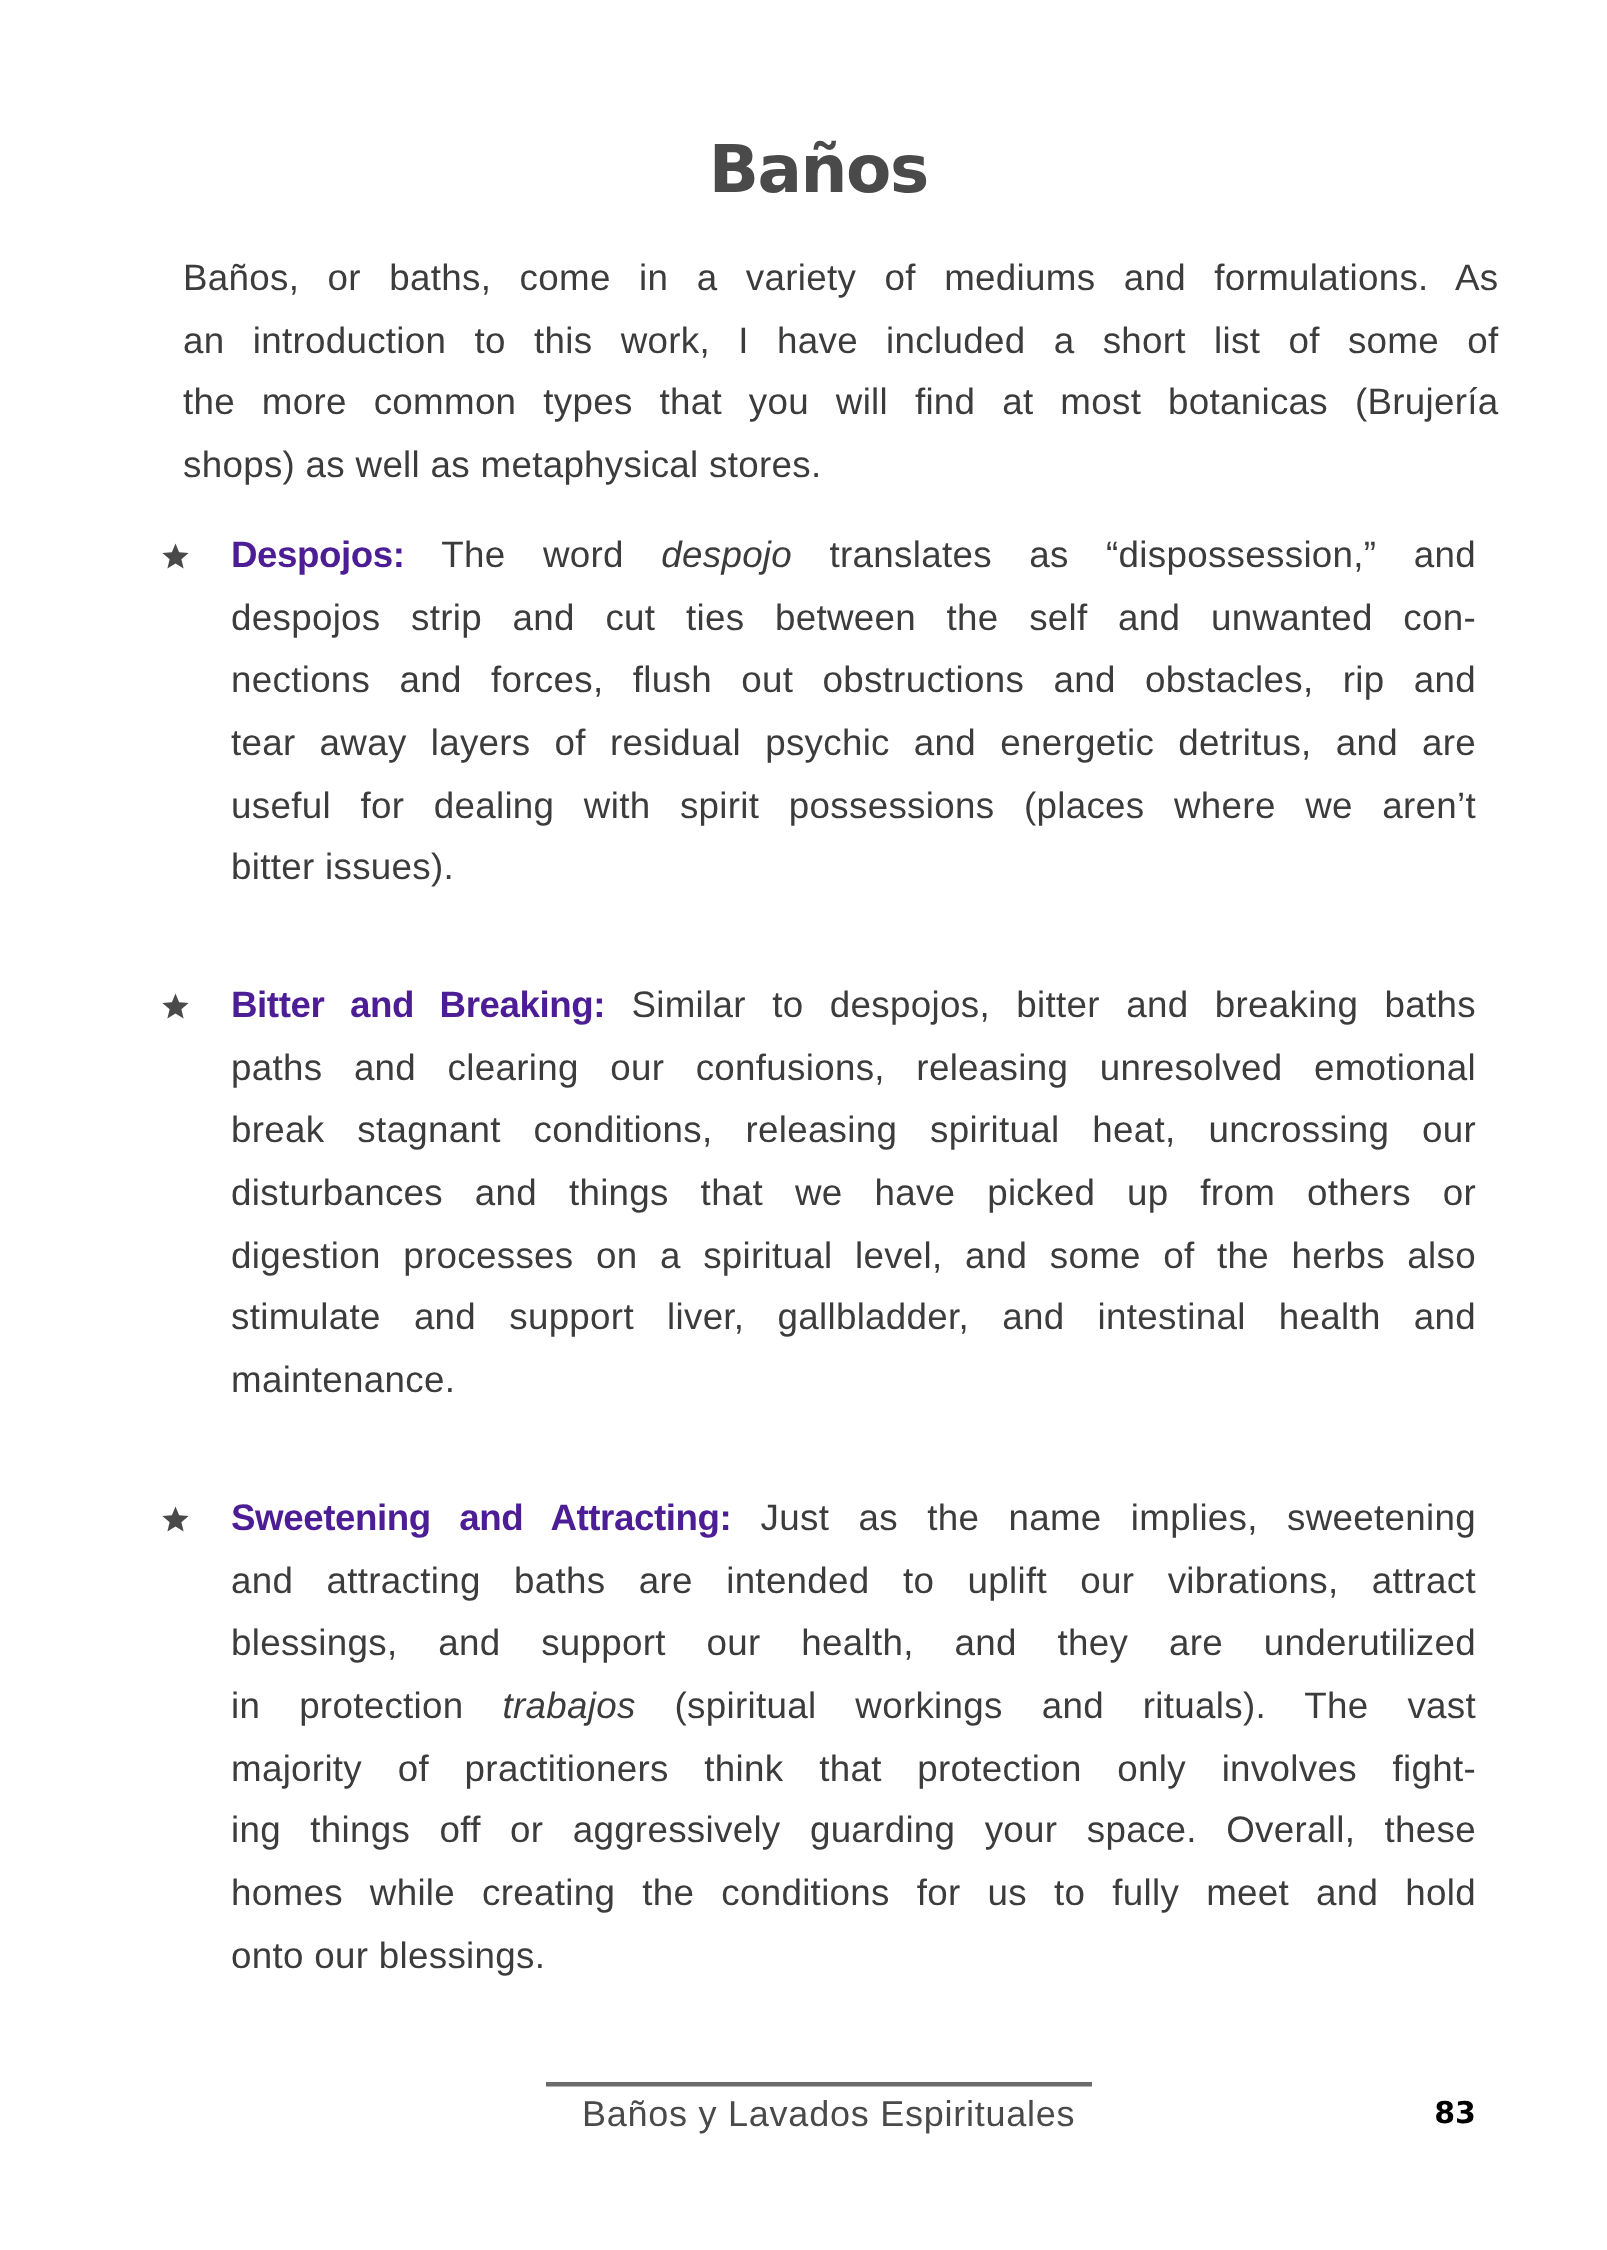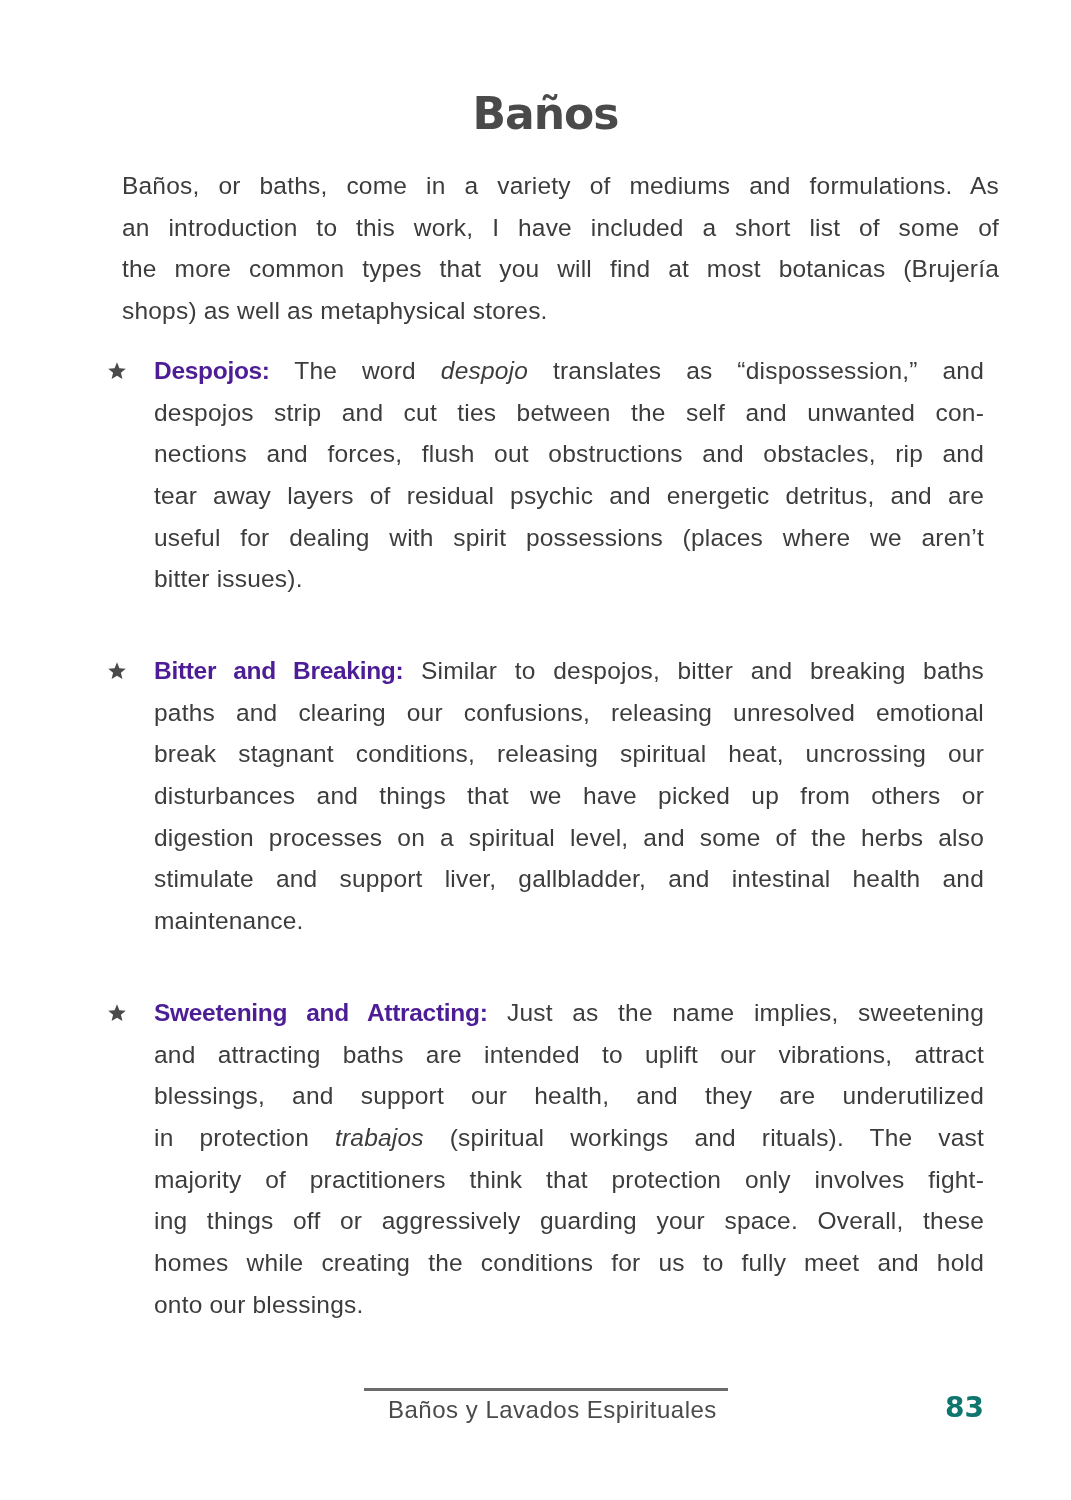--- a/index.html
+++ b/index.html
@@ -101,23 +101,23 @@
       color: #4a4a4a;
       letter-spacing: 0.5px;
       line-height: 34px;
       margin-left: 16px;
     }
     .page-number {
       position: absolute;
       top: 1389px;
       right: 87px;
       font-family: "DejaVu Sans", sans-serif;
-      font-size: 28px;
+      font-size: 20px;
       font-weight: bold;
-      color: #0f766e;
+      color: #000000;
       line-height: 38px;
     }
   </style>
 </head>
 <body>
 
 <h1 class="page-title">Baños</h1>
 
 <div class="intro">
   <span class="line">Baños, or baths, come in a variety of mediums and formulations. As</span>

